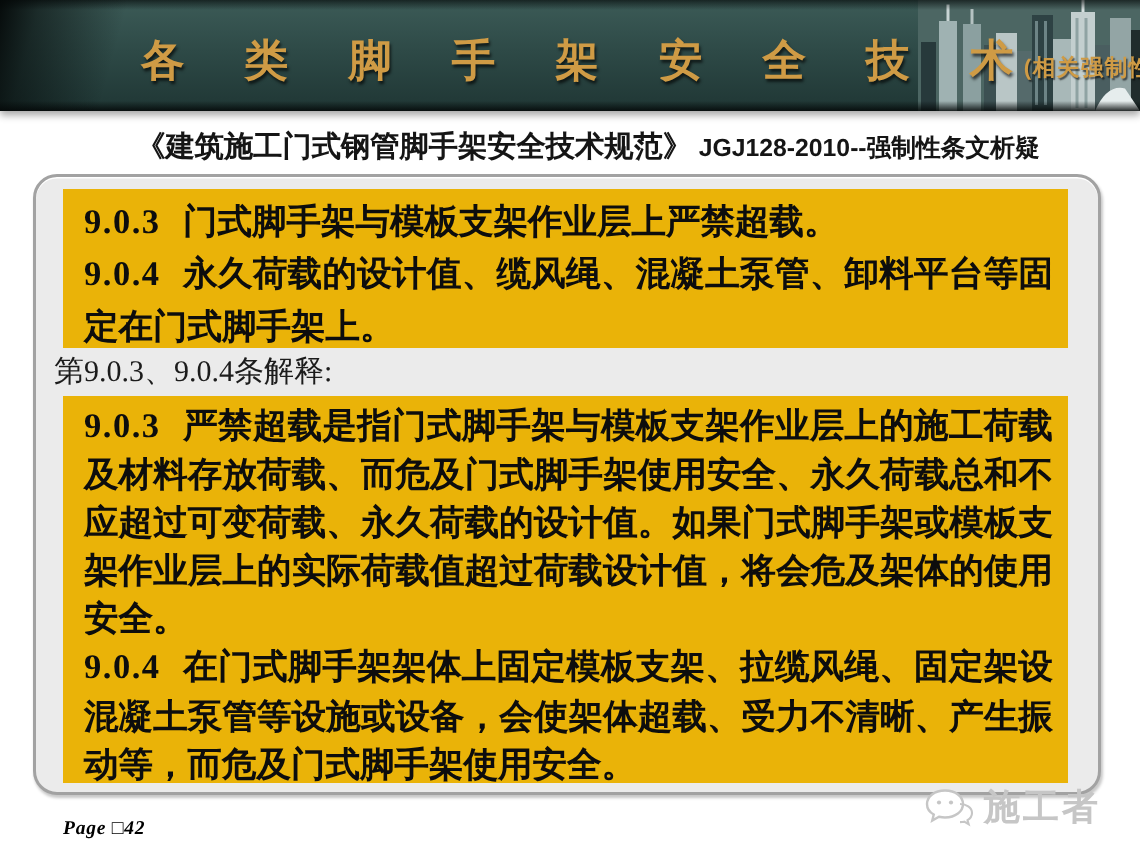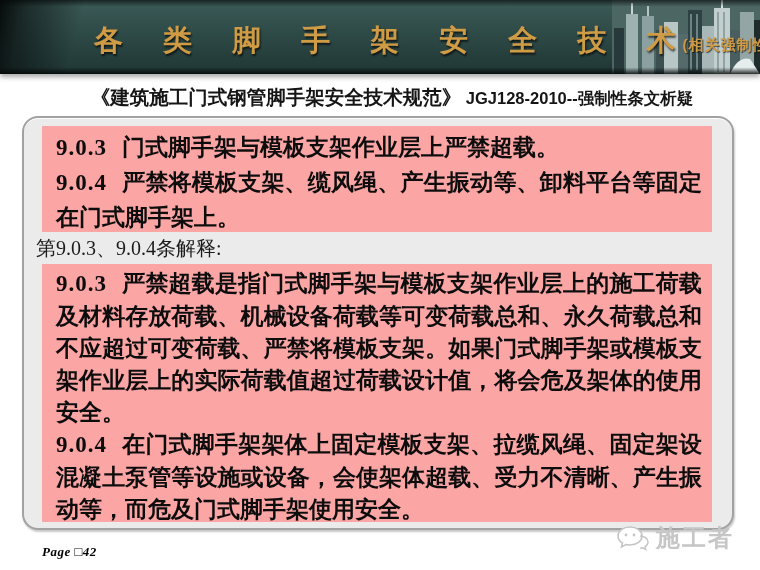--- a/index.html
+++ b/index.html
@@ -43,21 +43,21 @@
     font-weight:700;white-space:nowrap;
   }
   .subtitle-book{font-size:19.5px;}
   .subtitle-code{font-size:16.5px;}
   
   .outer-box{
     position:absolute;left:22px;top:116px;width:712px;height:414px;
     background:var(--box-bg);border:2px solid var(--box-border);border-radius:16px;
     box-shadow:1px 2px 2px rgba(0,0,0,.22), inset 0 1px 0 #ffffff;
   }
-  .white-block{position:absolute;background:#fca5a5;color:var(--ink);font-weight:bold;}
+  .white-block{position:absolute;background:#eab308;color:var(--ink);font-weight:bold;}
   .block1{left:18px;right:20px;top:8px;height:106px;padding:4px 10px 0 14px;font-size:23px;line-height:34px;}
   .block2{left:18px;right:20px;top:146px;bottom:6px;padding:3px 10px 0 14px;font-size:23px;line-height:32px;}
   .white-block p{margin:0;text-align:justify;}
   .clause-num{
     font-family:"Liberation Serif","DejaVu Serif",serif;letter-spacing:1px;margin-right:15px;
   }
   .explain-label{
     position:absolute;left:12px;top:114px;height:44px;line-height:32px;
     font-family:"Liberation Serif","DejaVu Serif",serif;font-size:20px;color:#1c1c1c;
   }
@@ -104,27 +104,27 @@
   </div>
 </div>
 
 <div class="subtitle-row">
   <span class="subtitle-book">《建筑施工门式钢管脚手架安全技术规范》</span><span class="subtitle-code"> JGJ128-2010--强制性条文析疑</span>
 </div>
 
 <section class="outer-box">
   <div class="white-block block1">
     <p><span class="clause-num">9.0.3</span><span>门式脚手架与模板支架作业层上严禁超载。</span></p>
-    <p><span class="clause-num">9.0.4</span><span>严禁将模板支架、缆风绳、产生振动等、卸料平台等固定在门式脚手架上。</span></p>
+    <p><span class="clause-num">9.0.4</span><span>永久荷载的设计值、缆风绳、混凝土泵管、卸料平台等固定在门式脚手架上。</span></p>
   </div>
 
   <div class="explain-label">第9.0.3、9.0.4条解释:</div>
 
   <div class="white-block block2">
-    <p><span class="clause-num">9.0.3</span><span>严禁超载是指门式脚手架与模板支架作业层上的施工荷载及材料存放荷载、机械设备荷载等可变荷载总和、永久荷载总和不应超过可变荷载、严禁将模板支架。如果门式脚手架或模板支架作业层上的实际荷载值超过荷载设计值，将会危及架体的使用安全。</span></p>
+    <p><span class="clause-num">9.0.3</span><span>严禁超载是指门式脚手架与模板支架作业层上的施工荷载及材料存放荷载、而危及门式脚手架使用安全、永久荷载总和不应超过可变荷载、永久荷载的设计值。如果门式脚手架或模板支架作业层上的实际荷载值超过荷载设计值，将会危及架体的使用安全。</span></p>
     <p><span class="clause-num">9.0.4</span><span>在门式脚手架架体上固定模板支架、拉缆风绳、固定架设混凝土泵管等设施或设备，会使架体超载、受力不清晰、产生振动等，而危及门式脚手架使用安全。</span></p>
   </div>
 </section>
 
 <div class="page-label">Page □42</div>
 
 <div class="watermark">
   <svg width="34" height="28" viewBox="0 0 34 28">
     <path d="M14,3 C7,3 2,7 2,12 c0,3 1.8,5.5 4.5,7 L5.5,23 l4.5-2.5 c1.3,.3 2.6,.5 4,.5 c7,0 12-4 12-9 S21,3 14,3 Z" fill="#ffffff" stroke="#c6c6c6" stroke-width="1.6"></path>
     <circle cx="10" cy="11" r="1.4" fill="#c6c6c6"></circle>

